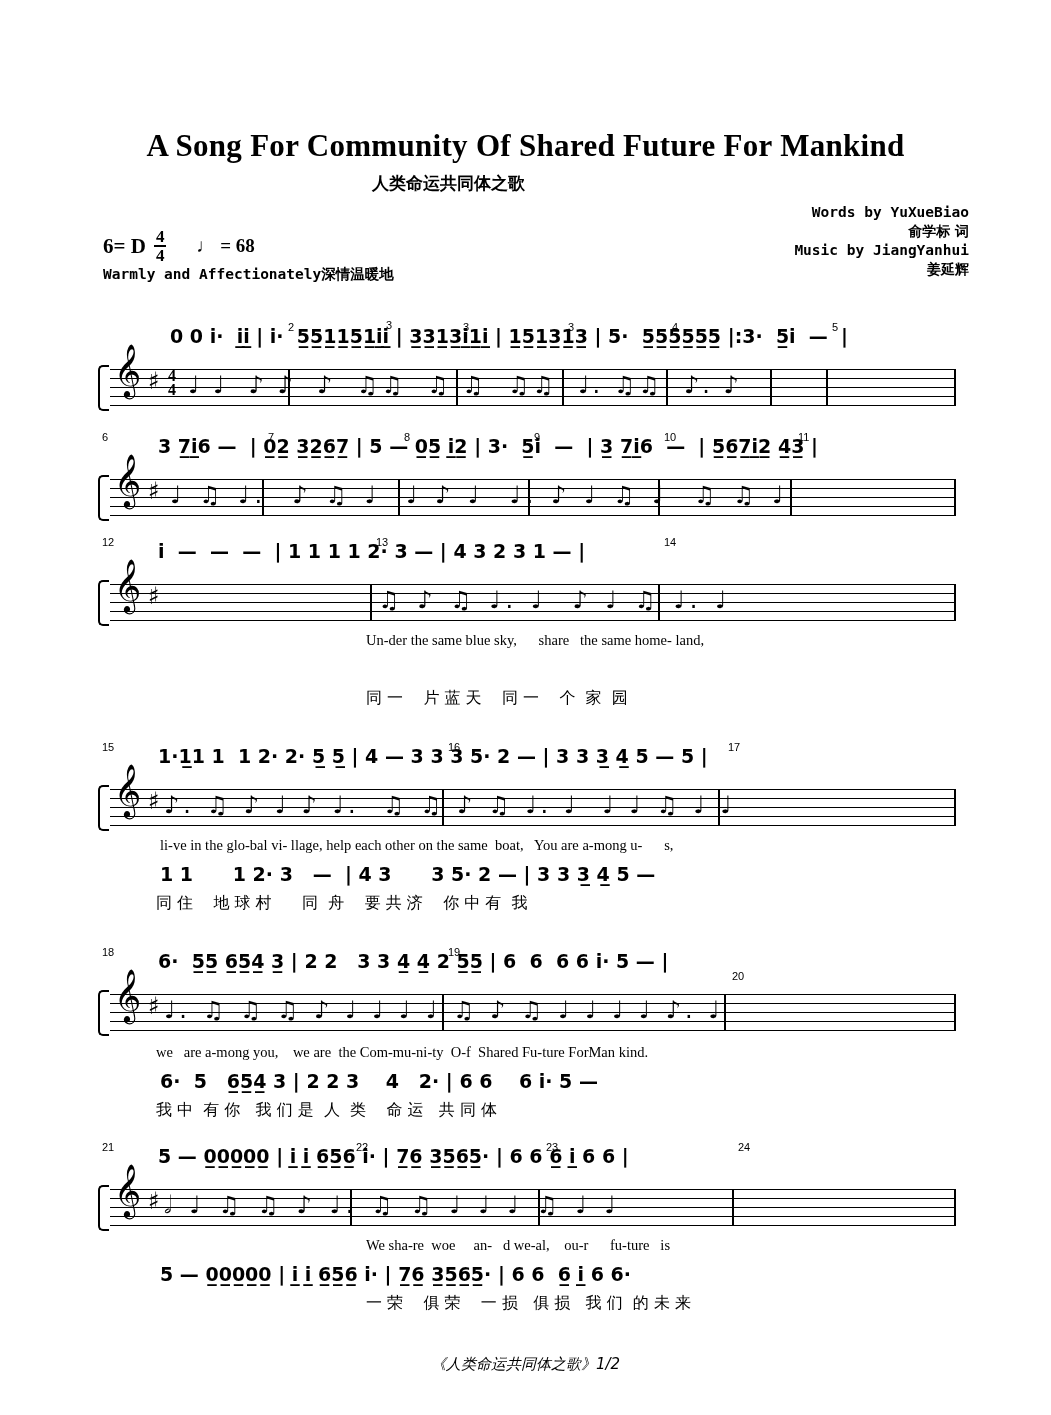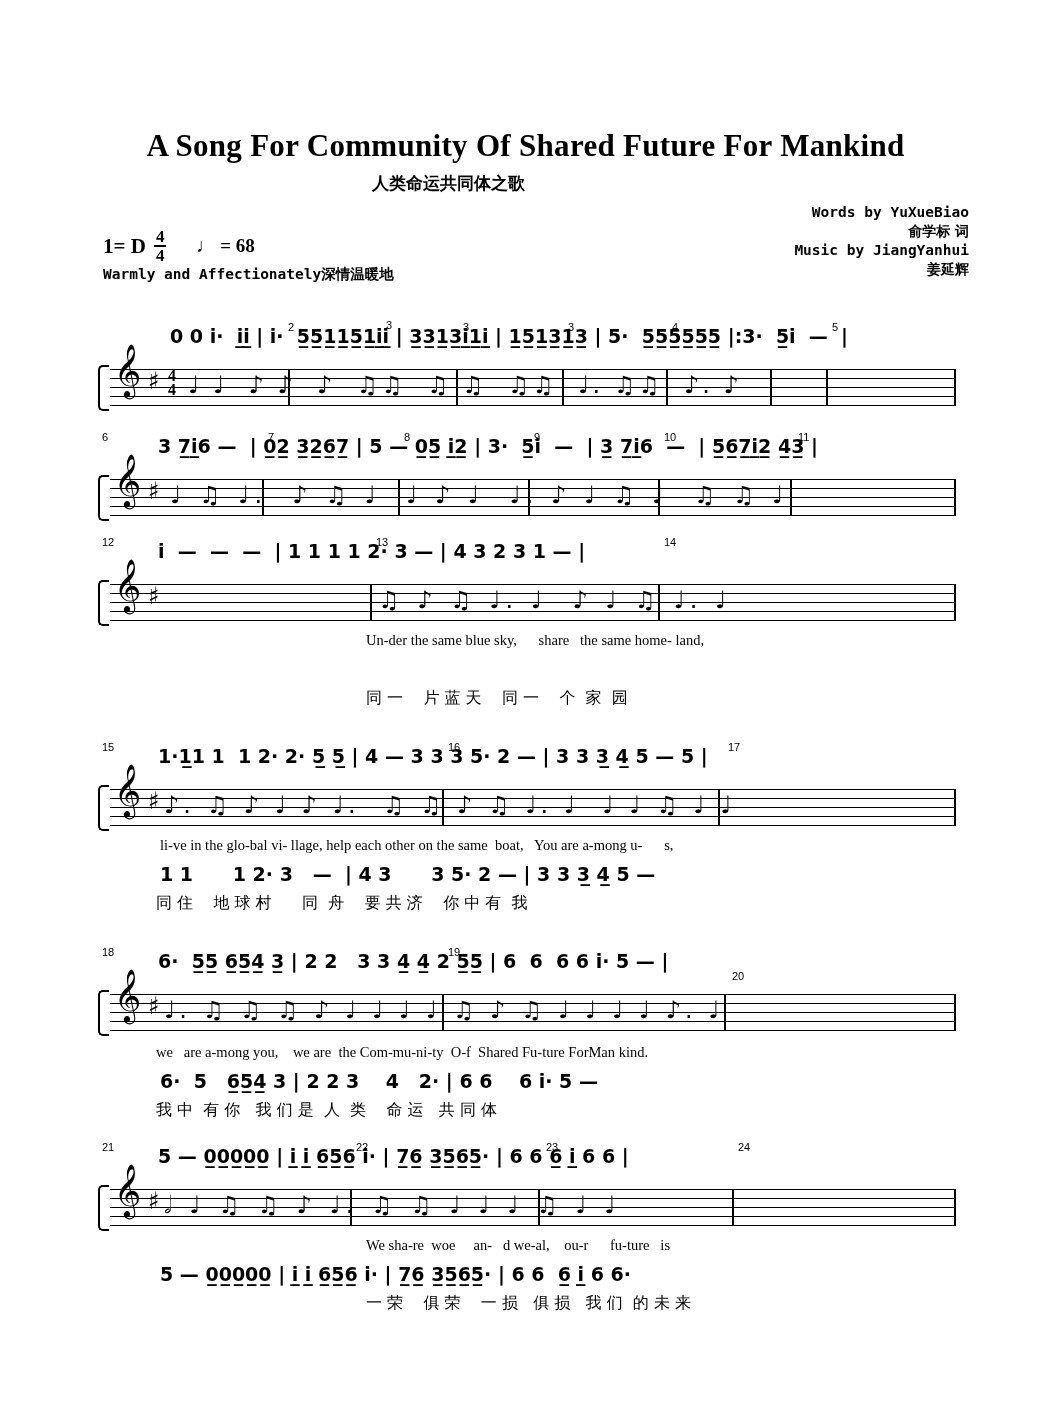--- a/index.html
+++ b/index.html
@@ -106,21 +106,21 @@
   <div class="subtitle">人类命运共同体之歌</div>
 
   <div class="credits">
     <div>Words by YuXueBiao</div>
     <div class="cn">俞学标 词</div>
     <div>Music by JiangYanhui</div>
     <div class="cn">姜延辉</div>
   </div>
 
   <div class="keyline">
-    <span>1= D</span>
+    <span>6= D</span>
     <span class="frac">
       <span class="num">4</span>
       <span class="den">4</span>
     </span>
     <span class="tempo">
       <span>♩</span>
       <span>= 68</span>
     </span>
   </div>
 
@@ -277,14 +277,15 @@
     <div class="barline" style="left:856px;top:44px;height:37px;"></div>
     <div class="measnum" style="left:4px;top:-4px;">21</div>
     <div class="measnum" style="left:258px;top:-4px;">22</div>
     <div class="measnum" style="left:448px;top:-4px;">23</div>
     <div class="measnum" style="left:640px;top:-4px;">24</div>
     <div class="lyr" style="left:268px;top:92px;">We sha-re  woe     an-   d we-al,    ou-r      fu-ture   is</div>
     <div class="jp" style="left:62px;top:118px;">5 — 0̲0̲0̲0̲0̲ | i̲ i̲ 6̲5̲6̲ i· | 7̲6̲ 3̲5̲6̲5̲· | 6 6  6̲ i̲ 6 6·</div>
     <div class="lyr cn" style="left:268px;top:148px;">一 荣    俱 荣    一 损   俱 损   我 们  的 未 来</div>
   </div>
 
+  <div class="footer">《人类命运共同体之歌》1/2</div>
 
 </div>
 
 </body></html>

